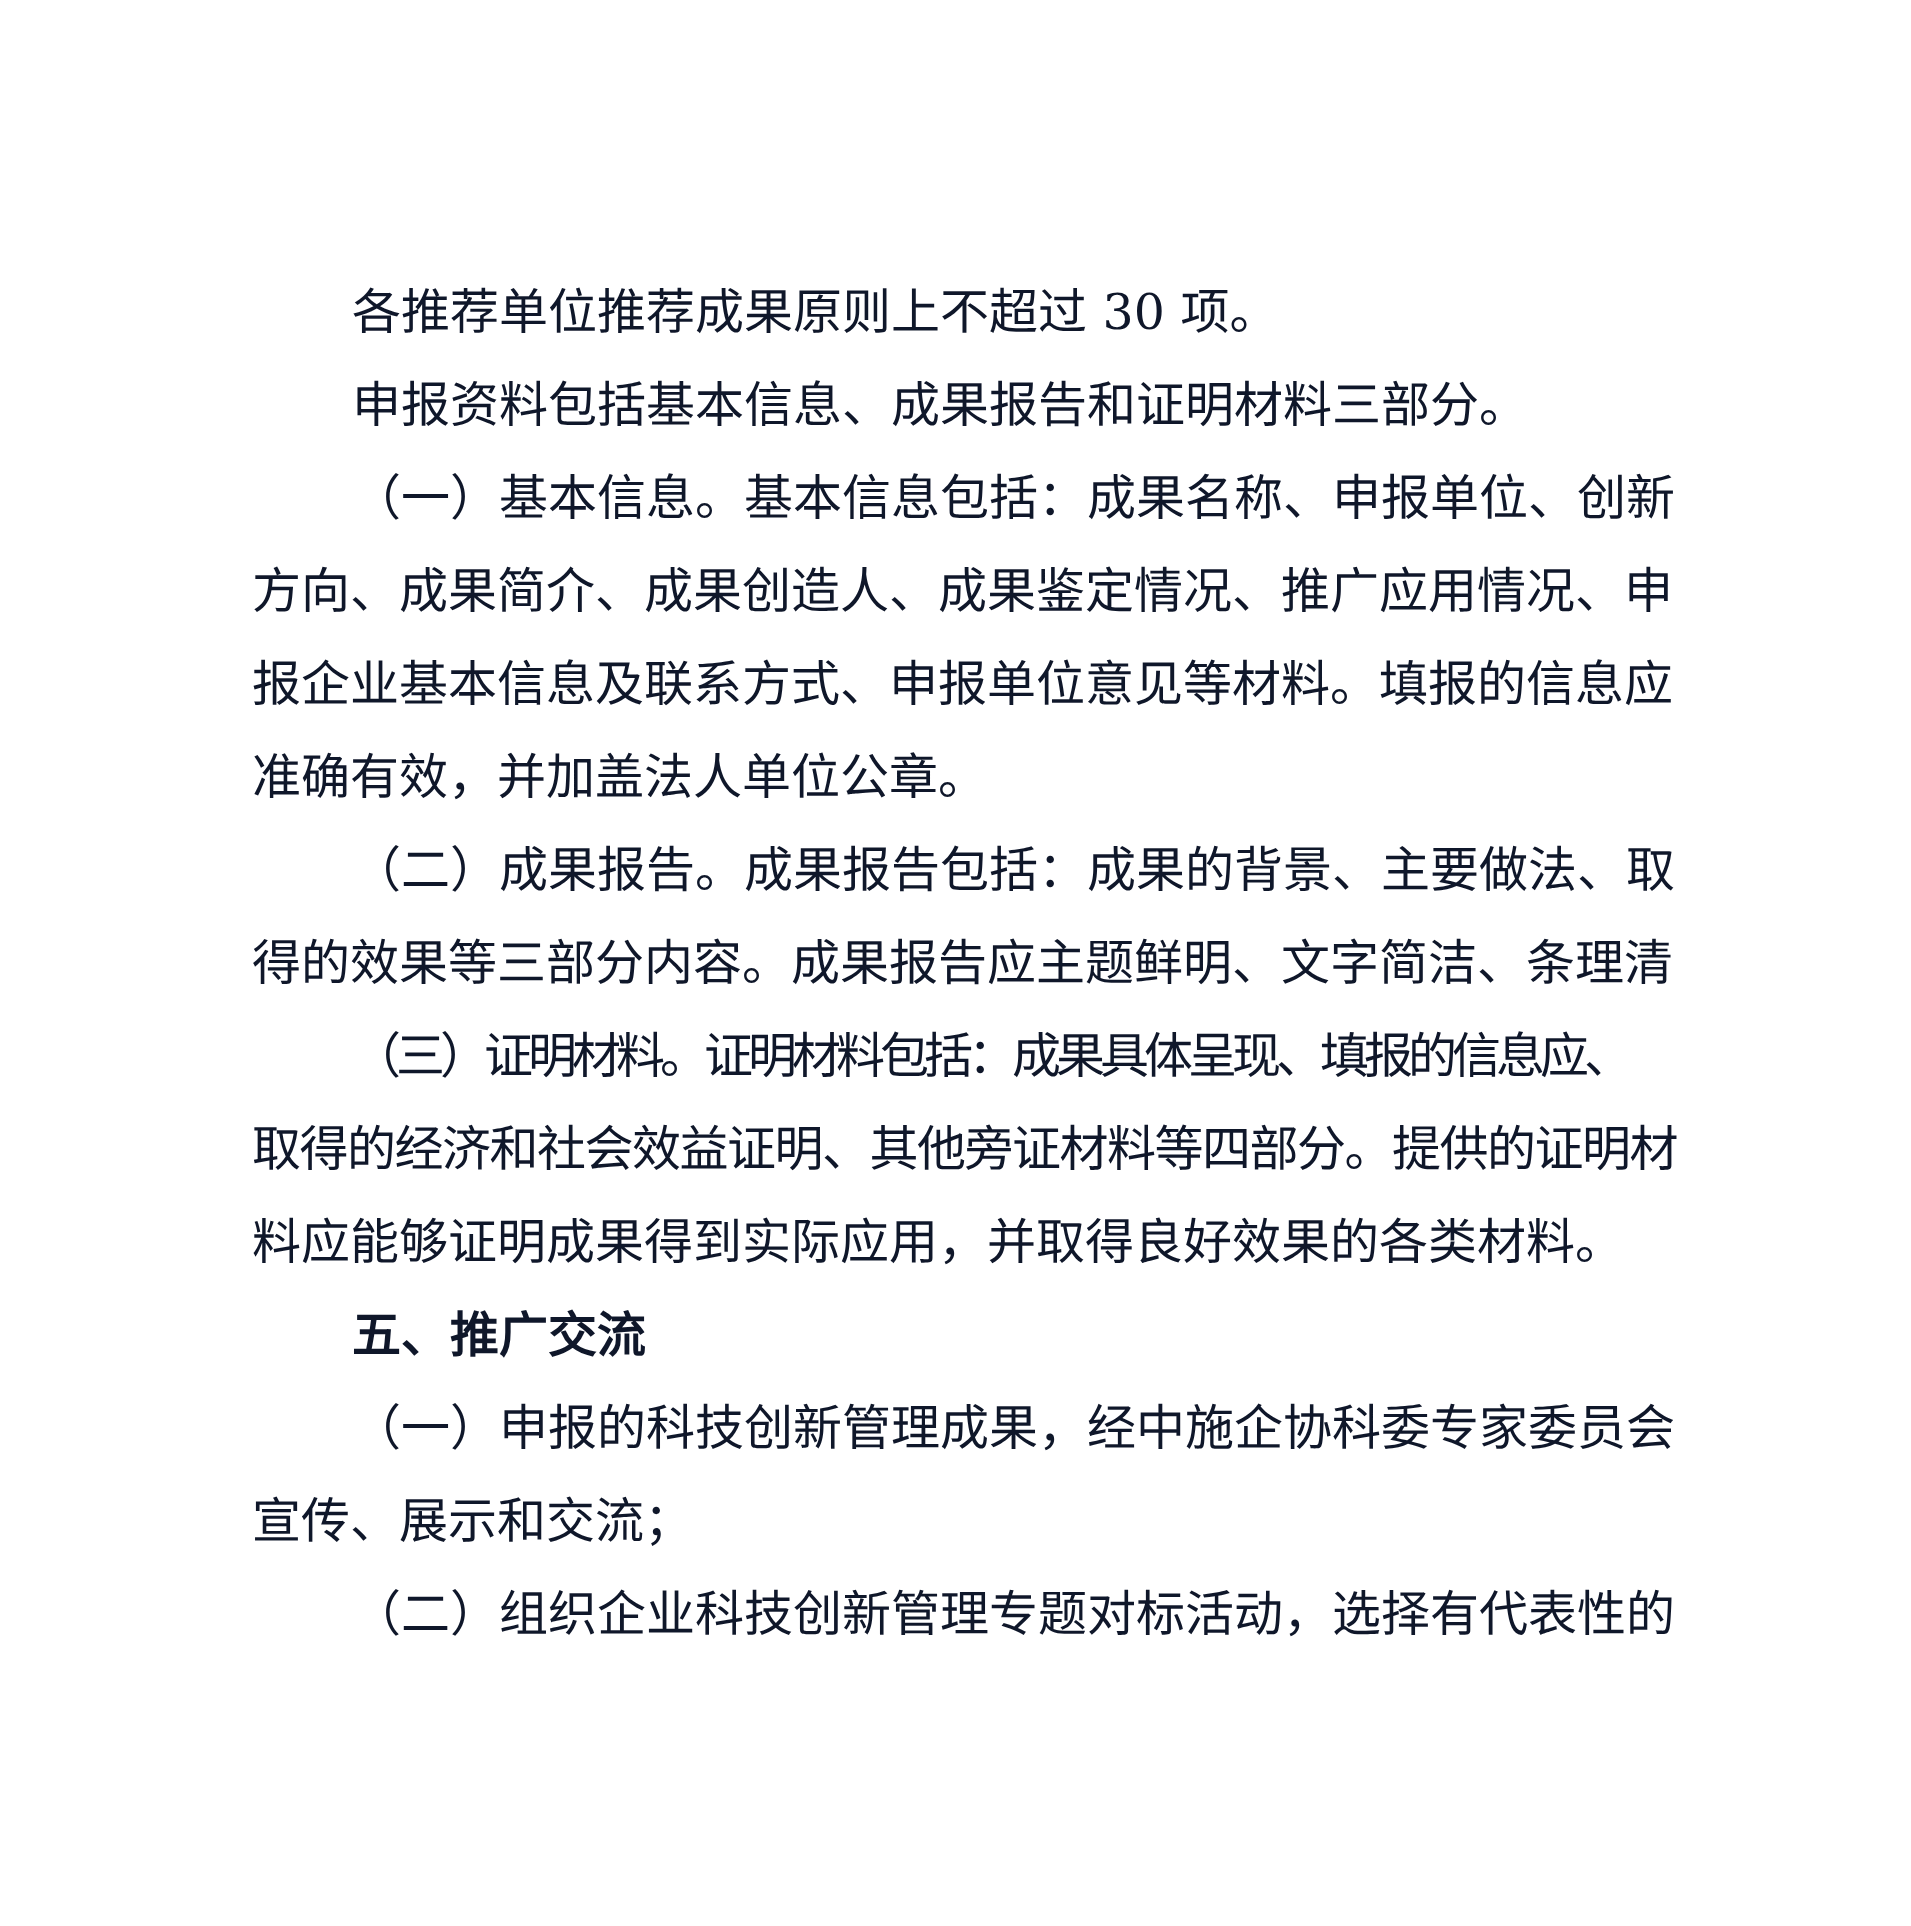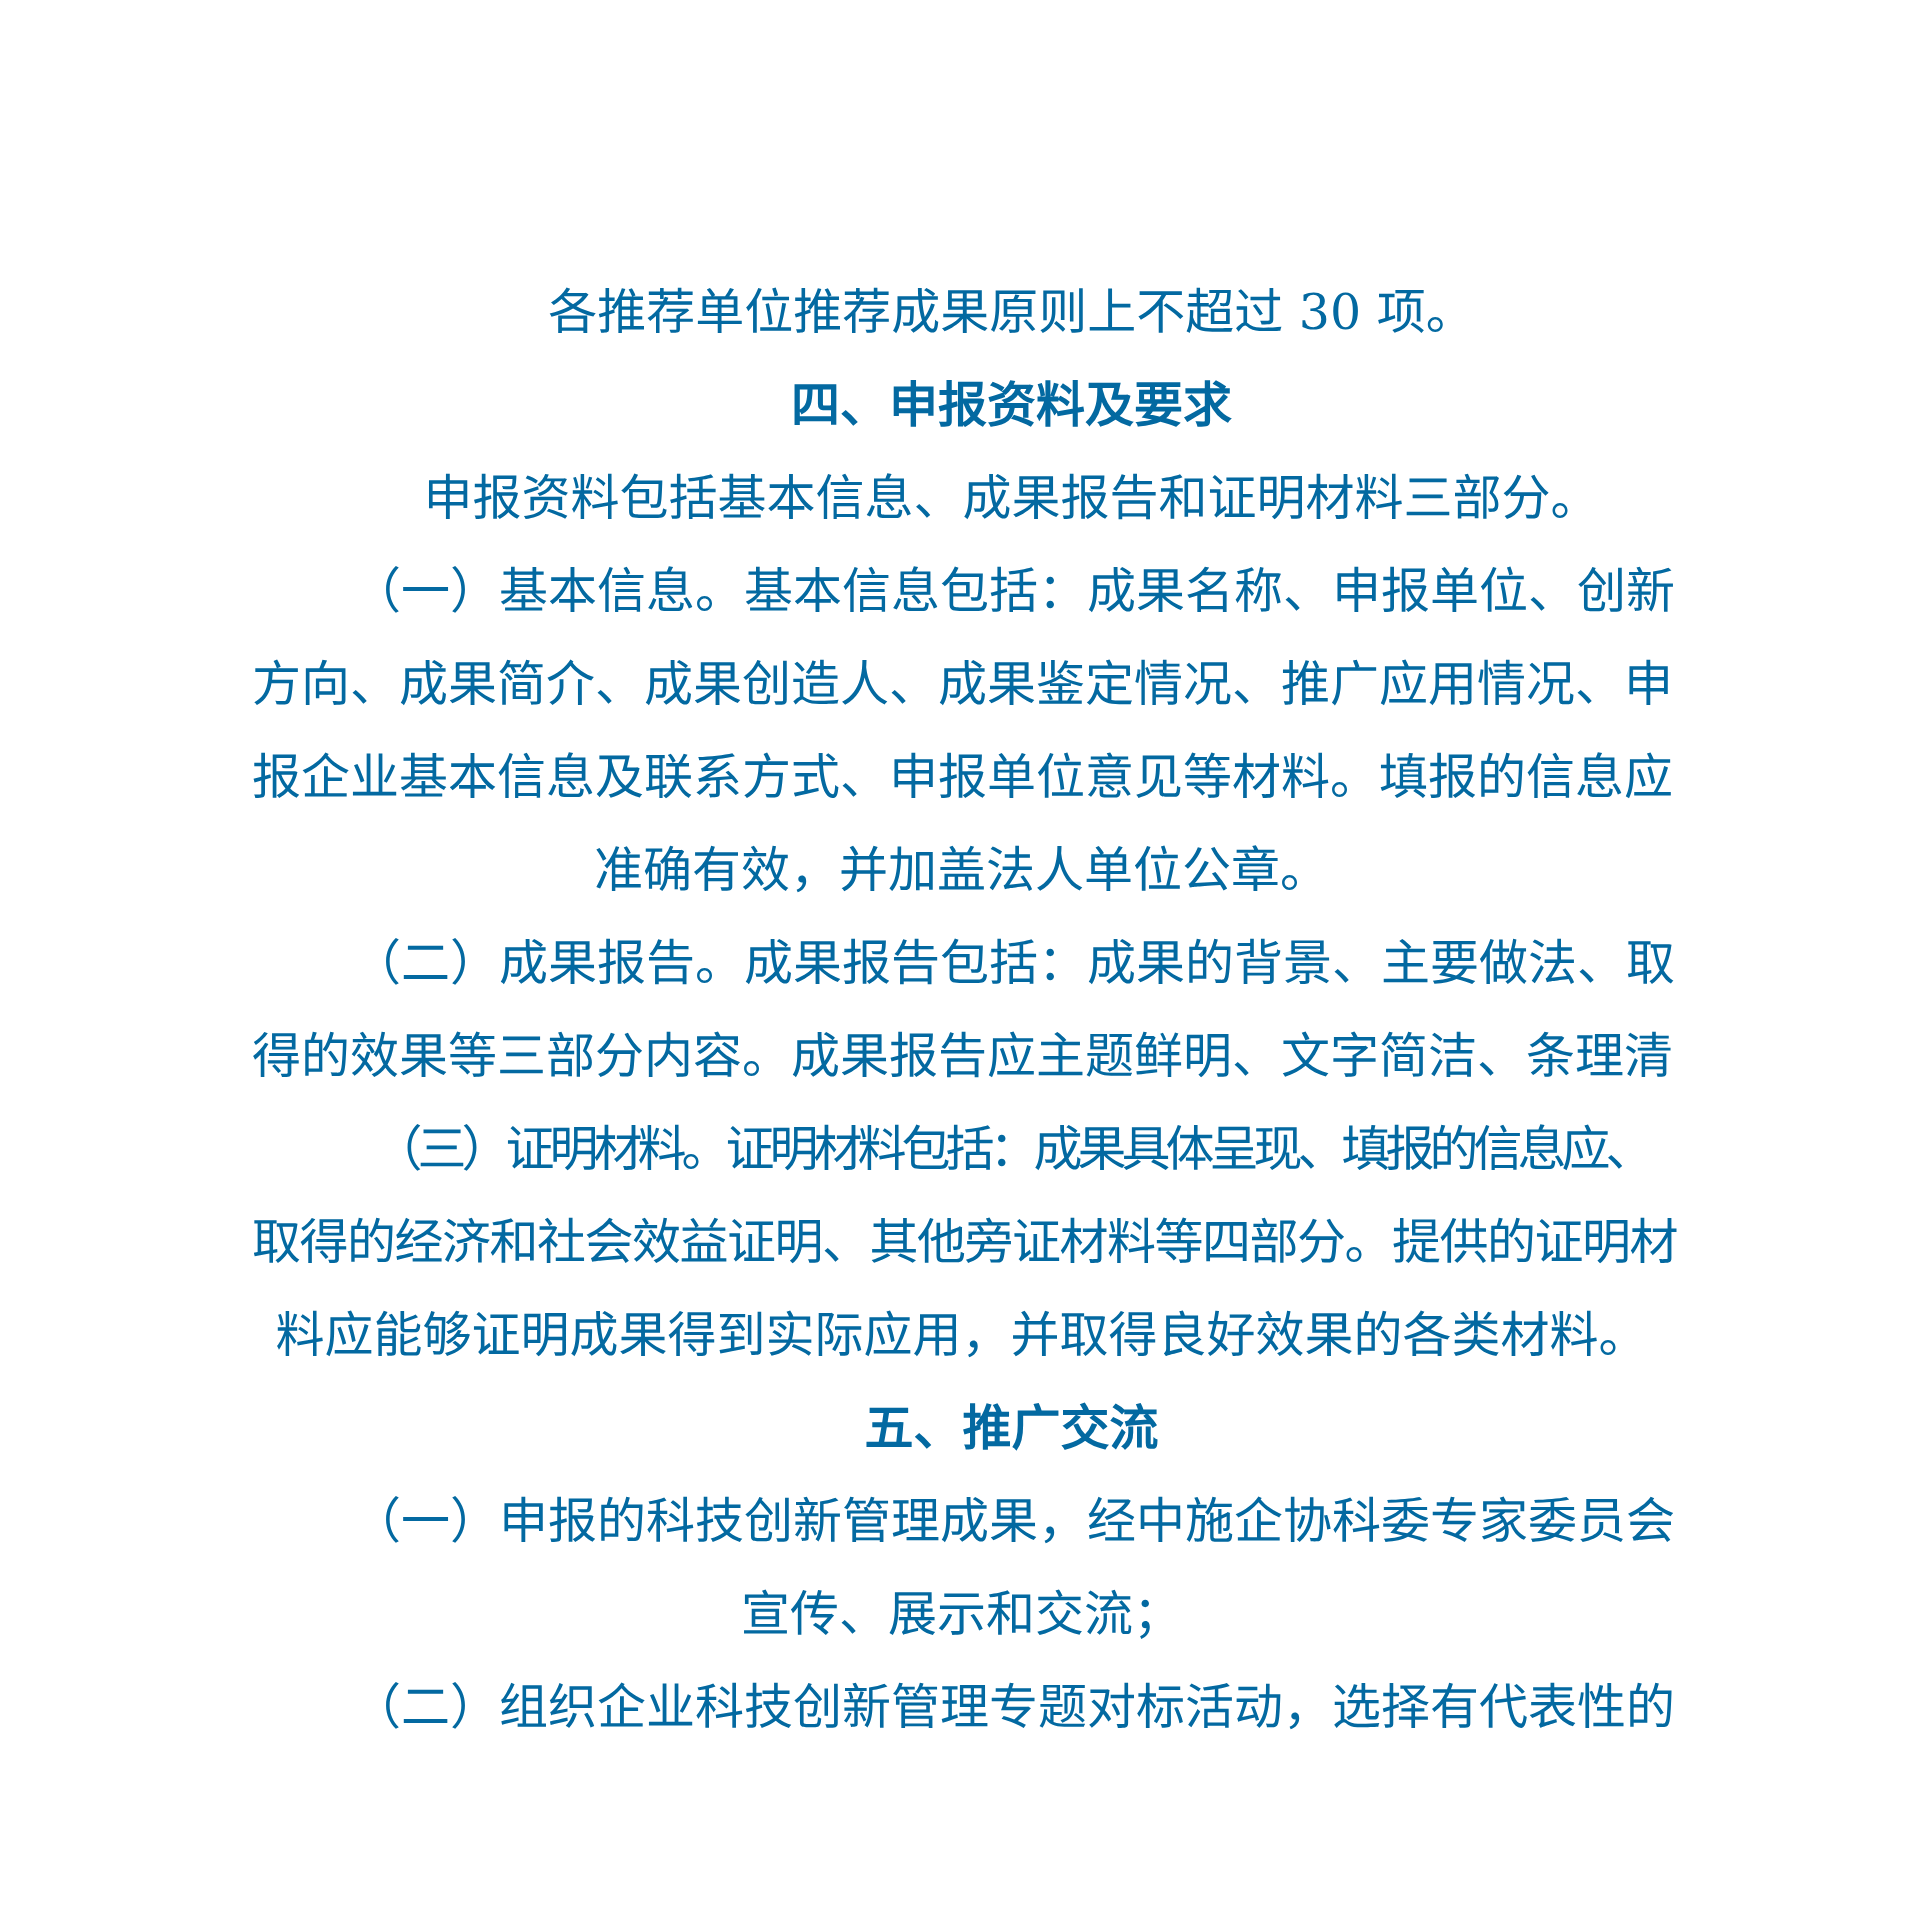--- a/index.html
+++ b/index.html
@@ -19,43 +19,42 @@
     position: absolute;
     left: 252px;
     top: 266px;
     width: 1419px;
   }
   .line {
     height: 93px;
     line-height: 93px;
     font-size: 49px;
     font-family: "DejaVu Serif", "Liberation Serif", serif;
-    color: #0369a1;
+    color: #0f172a;
     white-space: nowrap;
-    text-align: center;
+    text-align: left;
   }
   .indent {
     padding-left: 100px;
   }
   .heading {
     font-family: "DejaVu Sans", "Liberation Sans", sans-serif;
     font-weight: 700;
   }
   .squeeze1 { letter-spacing: -5px; }
   .squeeze2 { letter-spacing: -1.5px; }
   .squeeze3 { letter-spacing: -0.8px; }
 </style>
 </head>
 <body>
 
 <div class="page">
 
   <main class="textblock">
     <div class="line indent">各推荐单位推荐成果原则上不超过 30 项。</div>
-    <div class="line indent heading">四、申报资料及要求</div>
     <div class="line indent">申报资料包括基本信息、成果报告和证明材料三部分。</div>
     <div class="line indent">（一）基本信息。基本信息包括：成果名称、申报单位、创新</div>
     <div class="line">方向、成果简介、成果创造人、成果鉴定情况、推广应用情况、申</div>
     <div class="line">报企业基本信息及联系方式、申报单位意见等材料。填报的信息应</div>
     <div class="line">准确有效，并加盖法人单位公章。</div>
     <div class="line indent">（二）成果报告。成果报告包括：成果的背景、主要做法、取</div>
     <div class="line">得的效果等三部分内容。成果报告应主题鲜明、文字简洁、条理清</div>
     <div class="line indent squeeze1">（三）证明材料。证明材料包括：成果具体呈现、填报的信息应、</div>
     <div class="line squeeze2">取得的经济和社会效益证明、其他旁证材料等四部分。提供的证明材</div>
     <div class="line">料应能够证明成果得到实际应用，并取得良好效果的各类材料。</div>

